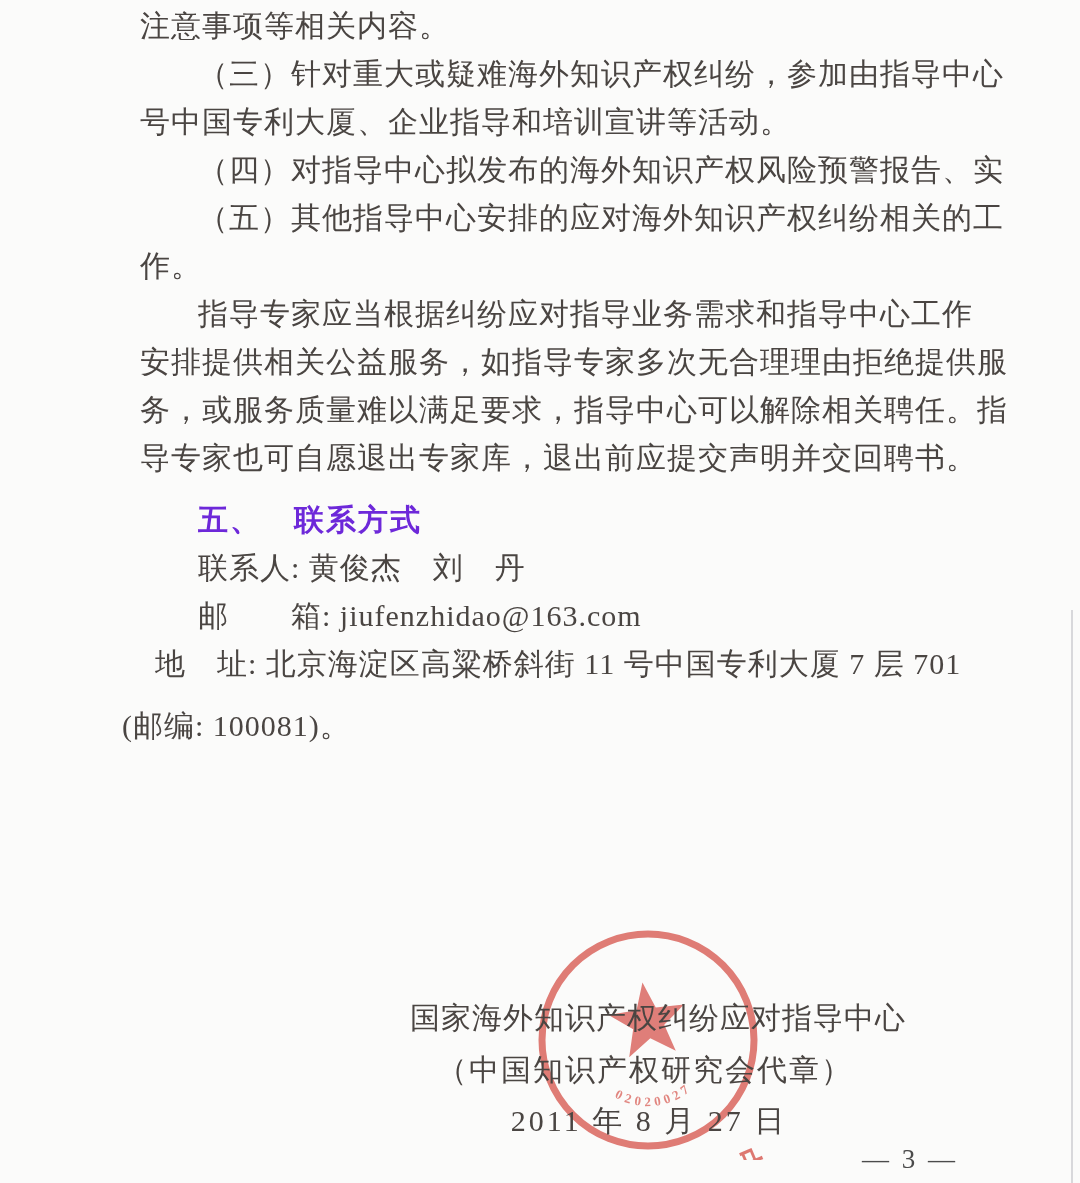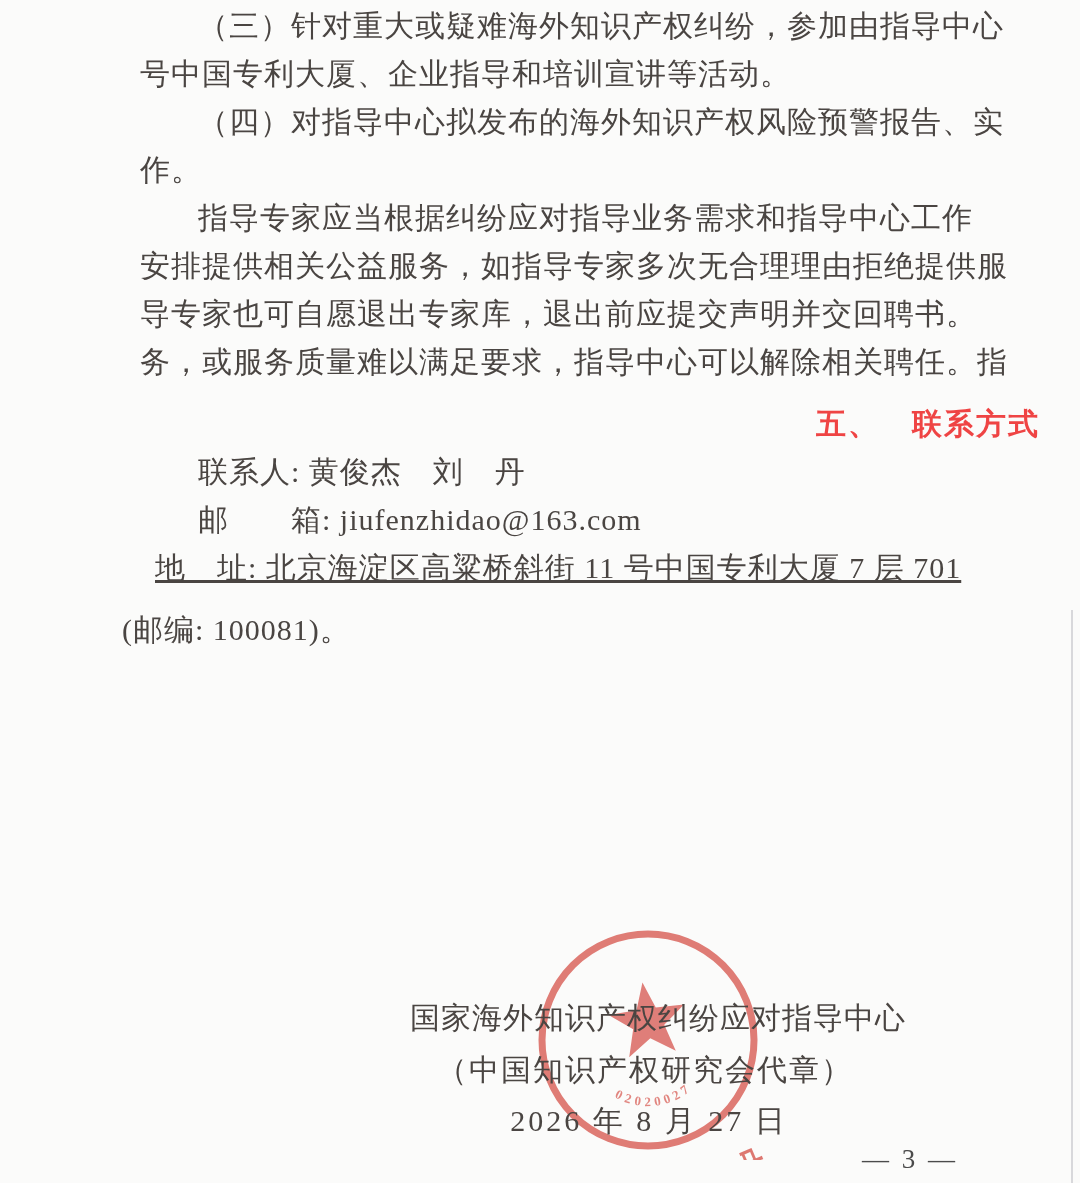--- a/index.html
+++ b/index.html
@@ -16,23 +16,23 @@
     left:140px;top:2px;width:900px;
     font-size:30px;
   }
   .l{
     height:48px;line-height:48px;
     white-space:nowrap;
     letter-spacing:1px;
   }
   .ind2{padding-left:58px;}
   .ind-sm{padding-left:18px;}
-  .ind-addr{padding-left:15px;text-decoration:underline;}
+  .ind-addr{padding-left:15px;}
   .outdent{margin-left:-18px;margin-top:14px;}
-  .bold{font-weight:bold;color:#ef4444;letter-spacing:2px;text-align:right;}
+  .bold{font-weight:bold;color:#6d28d9;letter-spacing:2px;}
   .gap14{margin-top:14px;}
   .gap18{margin-top:18px;}
 
   .closing-line{
     position:absolute;
     transform:translateX(-50%);
     white-space:nowrap;
     font-size:30px;
     letter-spacing:1px;
     line-height:36px;
@@ -68,28 +68,30 @@
     font-family:"Liberation Serif","DejaVu Serif",serif;
     font-weight:bold;
   }
 </style>
 </head>
 <body>
 
 <div class="page">
 
   <div class="doc-text">
+    <div class="l">注意事项等相关内容。</div>
     <div class="l ind2">（三）针对重大或疑难海外知识产权纠纷，参加由指导中心</div>
     <div class="l">号中国专利大厦、企业指导和培训宣讲等活动。</div>
     <div class="l ind2">（四）对指导中心拟发布的海外知识产权风险预警报告、实</div>
+    <div class="l ind2">（五）其他指导中心安排的应对海外知识产权纠纷相关的工</div>
     <div class="l">作。</div>
     <div class="l ind2">指导专家应当根据纠纷应对指导业务需求和指导中心工作</div>
     <div class="l">安排提供相关公益服务，如指导专家多次无合理理由拒绝提供服</div>
+    <div class="l">务，或服务质量难以满足要求，指导中心可以解除相关聘任。指</div>
     <div class="l">导专家也可自愿退出专家库，退出前应提交声明并交回聘书。</div>
-    <div class="l">务，或服务质量难以满足要求，指导中心可以解除相关聘任。指</div>
     <div class="l ind2 bold gap14">五、　联系方式</div>
     <div class="l ind2">联系人: 黄俊杰　刘　丹</div>
     <div class="l ind2">邮　　箱: jiufenzhidao@163.com</div>
     <div class="l ind-addr">地　址: 北京海淀区高粱桥斜街 11 号中国专利大厦 7 层 701</div>
     <div class="l outdent">(邮编: 100081)。</div>
   </div>
 
   <svg class="seal" viewBox="0 0 240 240" aria-hidden="true">
     <circle cx="120" cy="120" r="106" fill="none" stroke="#d9534b" stroke-width="7" stroke-opacity="0.82"></circle>
     <polygon transform="rotate(-8 120 102)" points="120,62 129.7,88.65 158.04,89.64 135.69,107.1 143.51,134.36 120,118.5 96.49,134.36 104.31,107.1 81.96,89.64 110.3,88.65" fill="#d9534b" fill-opacity="0.8"></polygon>
@@ -102,19 +104,19 @@
         <textPath href="#ringTop" startOffset="50%">中国知识产权研究会</textPath>
       </text>
       <text font-size="13" letter-spacing="4" fill="#d9534b" fill-opacity="0.75" text-anchor="middle">
         <textPath href="#ringBottom" startOffset="50%">02020027</textPath>
       </text>
     </g>
   </svg>
 
   <div class="closing-line close-note">（中国知识产权研究会代章）</div>
   <div class="closing-line close-org">国家海外知识产权纠纷应对指导中心</div>
-  <div class="closing-line close-date">2026 年 8 月 27 日</div>
+  <div class="closing-line close-date">2011 年 8 月 27 日</div>
 
   <div class="page-number">— 3 —</div>
 
   <div class="scan-edge"></div>
 
 </div>
 
 </body></html>

